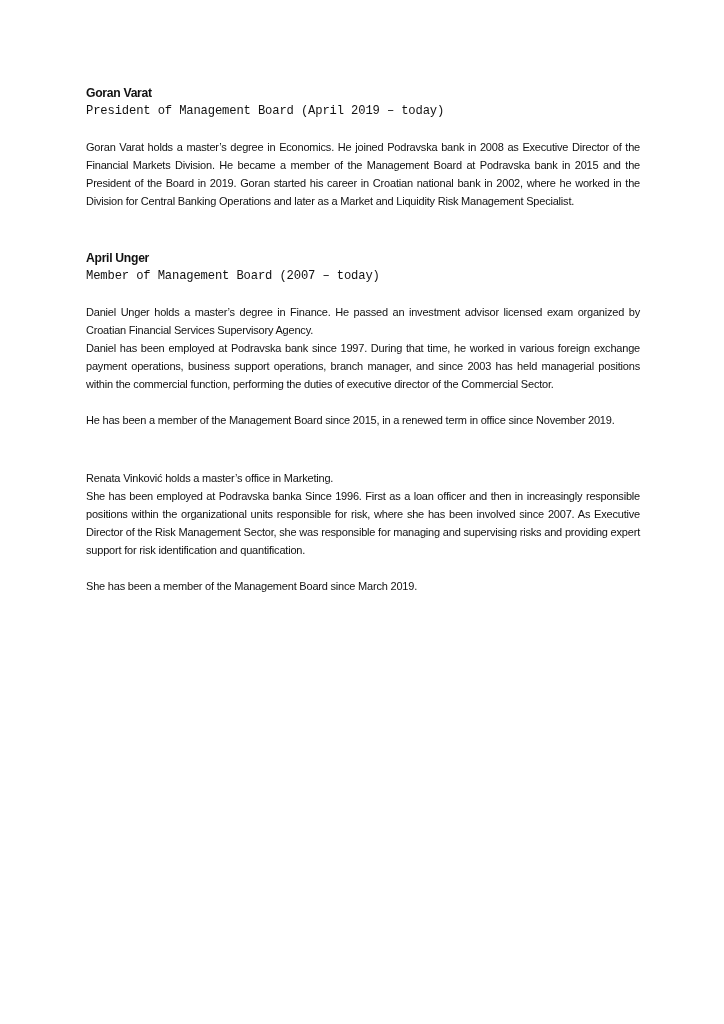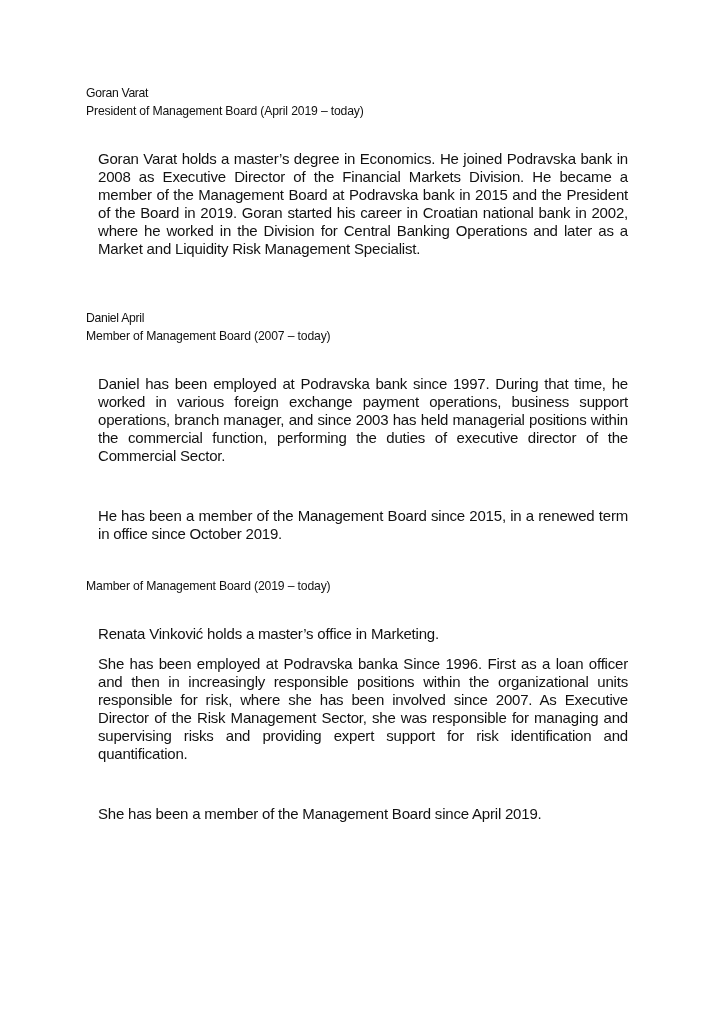--- a/index.html
+++ b/index.html
@@ -1,53 +1,53 @@
 <!DOCTYPE html>
 <html><head>
   <meta charset="utf-8">
   <style>
     html, body { margin: 0; padding: 0; background: #ffffff; }
     body { width: 724px; height: 1024px; position: relative; overflow: hidden;
       font-family: "Liberation Sans", sans-serif; color: #111; }
     .page { position: absolute; left: 86px; top: 85px; width: 554px; }
     .person { margin: 0; }
-    .name { font-weight: normal; font-size: 12.2px; line-height: 17px; letter-spacing: -0.3px; margin: 0; }
-    .role { font-size: 12.2px; line-height: 18px; margin: 0; letter-spacing: -0.15px; }
-    .para { font-size: 15px; line-height: 18px; margin: 12px; text-align: justify; letter-spacing: -0.2px; }
+    .name { font-weight: bold; font-size: 12.2px; line-height: 17px; letter-spacing: -0.3px; margin: 0; }
+    .role { font-size: 12.2px; line-height: 18px; margin: 0; letter-spacing: -0.15px; font-family: Liberation Mono, monospace; }
+    .para { font-size: 11px; line-height: 18px; margin: 0; text-align: justify; letter-spacing: -0.2px; }
     .gap { height: 18px; }
     .gap-big { height: 22px; }
   </style>
 </head>
 <body>
 
 <div class="page">
 
   <section class="person">
     <p class="name">Goran Varat</p>
     <p class="role">President of Management Board (April 2019 – today)</p>
     <div class="gap"></div>
     <p class="para">Goran Varat holds a master’s degree in Economics. He joined Podravska bank in 2008 as Executive Director of the Financial Markets Division. He became a member of the Management Board at Podravska bank in 2015 and the President of the Board in 2019. Goran started his career in Croatian national bank in 2002, where he worked in the Division for Central Banking Operations and later as a Market and Liquidity Risk Management Specialist.</p>
   </section>
 
   <div class="gap-big"></div>
   <div class="gap"></div>
 
   <section class="person">
-    <p class="name">Daniel April</p>
+    <p class="name">April Unger</p>
     <p class="role">Member of Management Board (2007 – today)</p>
     <div class="gap"></div>
+    <p class="para">Daniel Unger holds a master’s degree in Finance. He passed an investment advisor licensed exam organized by Croatian Financial Services Supervisory Agency.</p>
     <p class="para">Daniel has been employed at Podravska bank since 1997. During that time, he worked in various foreign exchange payment operations, business support operations, branch manager, and since 2003 has held managerial positions within the commercial function, performing the duties of executive director of the Commercial Sector.</p>
     <div class="gap"></div>
-    <p class="para">He has been a member of the Management Board since 2015, in a renewed term in office since October 2019.</p>
+    <p class="para">He has been a member of the Management Board since 2015, in a renewed term in office since November 2019.</p>
   </section>
 
   <div class="gap-big"></div>
 
   <section class="person">
-    <p class="role">Mamber of Management Board (2019 – today)</p>
     <div class="gap"></div>
     <p class="para">Renata Vinković holds a master’s office in Marketing.</p>
     <p class="para">She has been employed at Podravska banka Since 1996. First as a loan officer and then in increasingly responsible positions within the organizational units responsible for risk, where she has been involved since 2007. As Executive Director of the Risk Management Sector, she was responsible for managing and supervising risks and providing expert support for risk identification and quantification.</p>
     <div class="gap"></div>
-    <p class="para">She has been a member of the Management Board since April 2019.</p>
+    <p class="para">She has been a member of the Management Board since March 2019.</p>
   </section>
 
 </div>
 
 </body></html>

